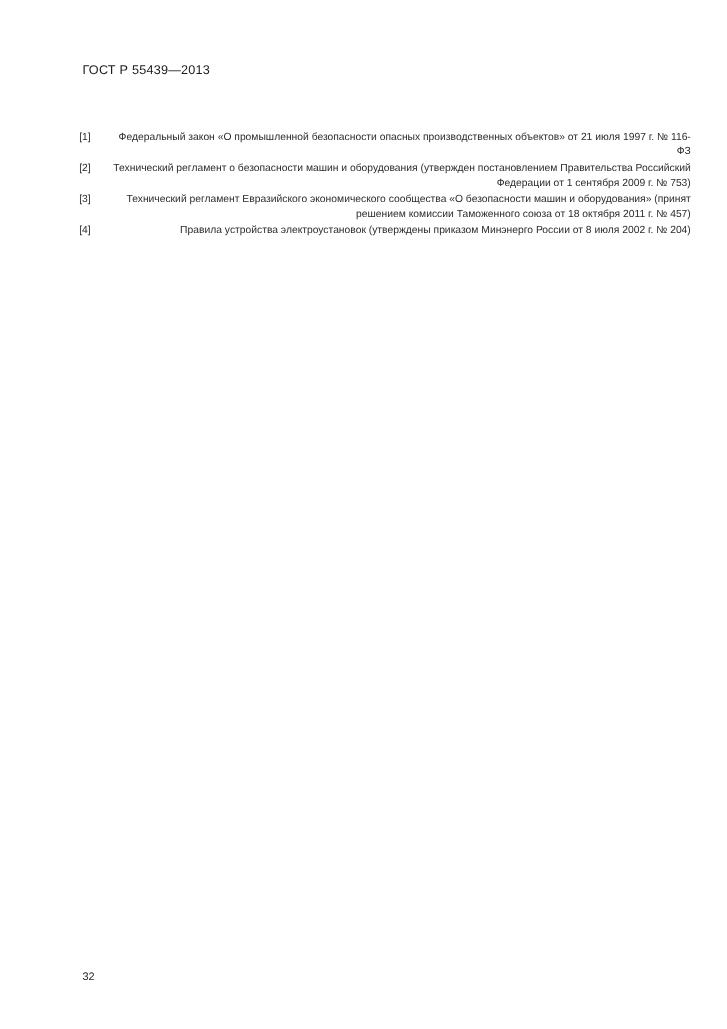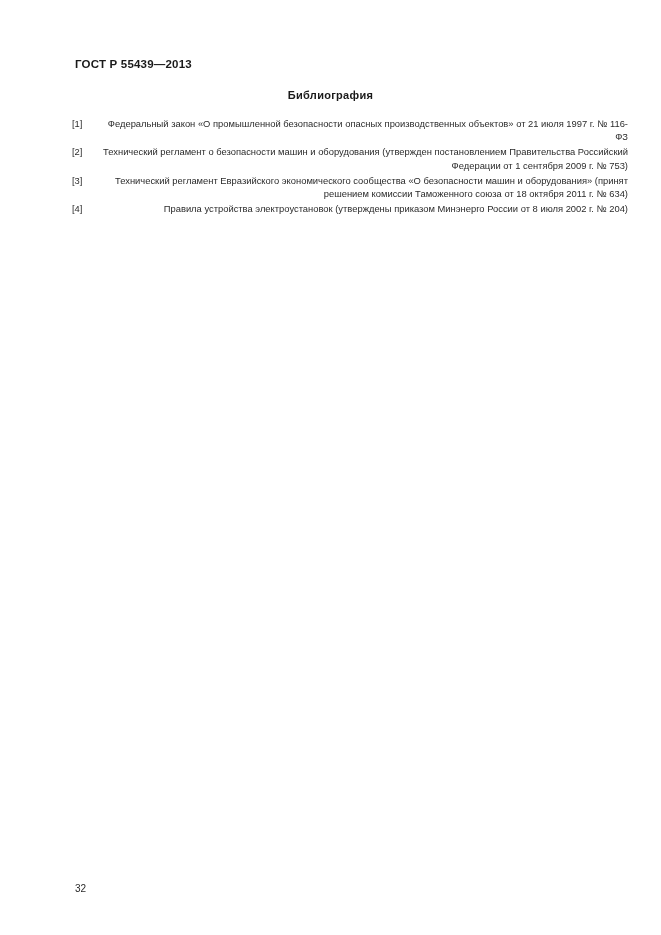--- a/index.html
+++ b/index.html
@@ -18,21 +18,21 @@
     height: 935px;
     background: #ffffff;
     overflow: hidden;
   }
   
   .doc-header {
     position: absolute;
     left: 75px;
     top: 58px;
     font-size: 11.5px;
-    font-weight: bold;
+    font-weight: normal;
     letter-spacing: 0.2px;
     white-space: nowrap;
     color: #1a1a1a;
   }
   
   .section-heading {
     position: absolute;
     left: 0;
     right: 0;
     top: 89px;
@@ -86,37 +86,36 @@
     margin-top: 40px;
   }
 </style>
 </head>
 <body>
 
 <div class="page">
 
   <div class="doc-header">ГОСТ Р 55439—2013</div>
 
-  <div class="section-heading">Библиография</div>
 
   <div class="biblio">
 
     <div class="biblio-entry justify">
       <span class="marker">[1]</span>
       <span class="body">Федеральный закон «О промышленной безопасности опасных производственных объектов» от 21 июля 1997 г. № 116-ФЗ</span>
     </div>
 
     <div class="biblio-entry justify">
       <span class="marker">[2]</span>
       <span class="body">Технический регламент о безопасности машин и оборудования (утвержден постановлением Правительства Российский Федерации от 1 сентября 2009 г. № 753)</span>
     </div>
 
     <div class="biblio-entry justify">
       <span class="marker">[3]</span>
-      <span class="body">Технический регламент Евразийского экономического сообщества «О безопасности машин и оборудования» (принят решением комиссии Таможенного союза от 18 октября 2011 г. № 634)</span>
+      <span class="body">Технический регламент Евразийского экономического сообщества «О безопасности машин и оборудования» (принят решением комиссии Таможенного союза от 18 октября 2011 г. № 457)</span>
     </div>
 
     <div class="biblio-entry">
       <span class="marker">[4]</span>
       <span class="body">Правила устройства электроустановок (утверждены приказом Минэнерго России от 8 июля 2002 г. № 204)</span>
     </div>
 
   </div>
 
   <div class="page-number">32</div>

